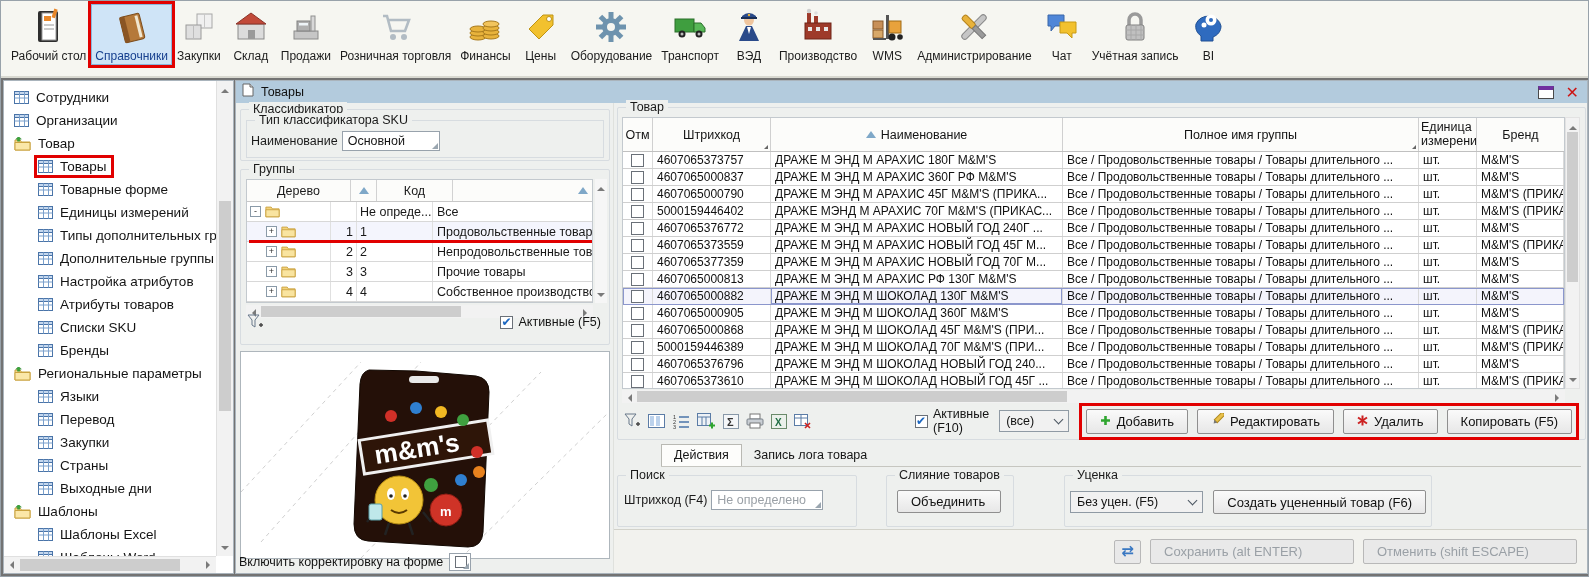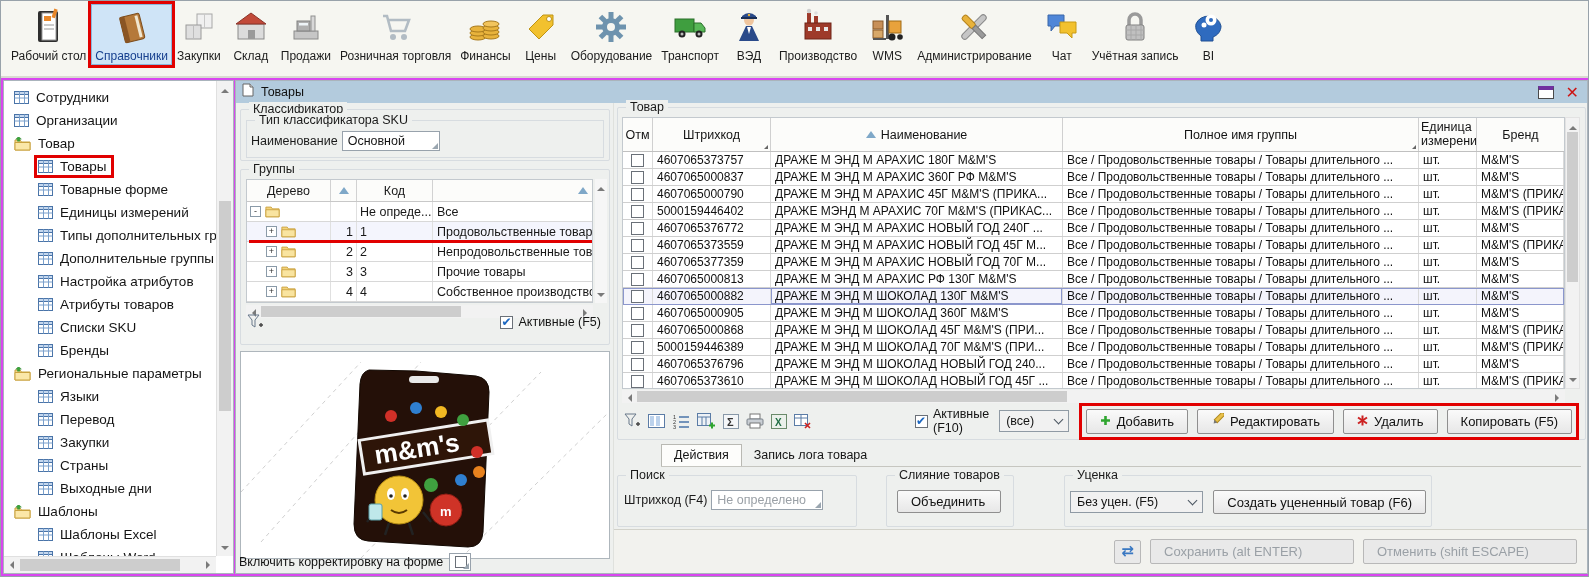--- a/index.html
+++ b/index.html
@@ -1,18 +1,18 @@
 <!DOCTYPE html>
 <html><head>
 <meta charset="utf-8">
 <style>
   *{box-sizing:border-box;margin:0;padding:0;}
   html,body{background:#d8d8d2;}
   body{font-family:"Liberation Sans",sans-serif;}
-  .app{position:relative;width:1589px;height:577px;background:#d946ef;border:1px solid #98a2aa;overflow:hidden;}
+  .app{position:relative;width:1589px;height:577px;background:#737373;border:1px solid #98a2aa;overflow:hidden;}
 
   
   .toolbar{position:absolute;left:0;top:0;width:100%;height:77px;background:#f6f6f1;border-bottom:2px solid #d9d9d1;display:flex;align-items:flex-start;padding:3px 2px 0 6px;}
   .titem{display:flex;flex-direction:column;align-items:center;padding:2px 3px 1px;margin-right:1px;cursor:pointer;border:1px solid transparent;}
   .titem svg{width:42px;height:40px;display:block;}
   .tlabel{font-size:12px;color:#1c1c1c;margin-top:2px;white-space:nowrap;}
   .titem.selected{background:#cfe4f7;border:1px solid #8ab6dd;}
   .titem.selected .tlabel{color:#17408f;}
   .titem.annotated{outline:3px solid #e10000;outline-offset:0px;}
 
@@ -712,21 +712,21 @@
               <span class="flabel">Наименование</span>
               <span class="combo" style="width:98px;">Основной</span>
             </div>
           </div>
         </div>
 
         <div class="gbox g-groups">
           <span class="glabel">Группы</span>
           <div class="gtable">
             <div class="ghead">
-              <div class="ghc" style="width:84px;">Дерево</div>
+              <div class="ghc" style="width:104px;">Дерево</div>
               <div class="ghc" style="width:26px;">
                   <span class="tri"></span>
                 </div>
               <div class="ghc" style="width:76px;">Код</div>
               <div class="ghc" style="flex:1;justify-content:flex-end;padding-right:4px;border-right:none;">
                   <span class="tri"></span>
                 </div>
             </div>
             <div>
 

